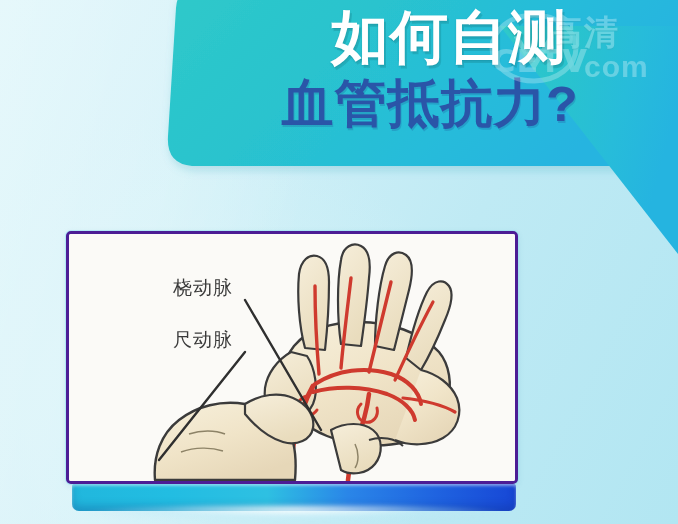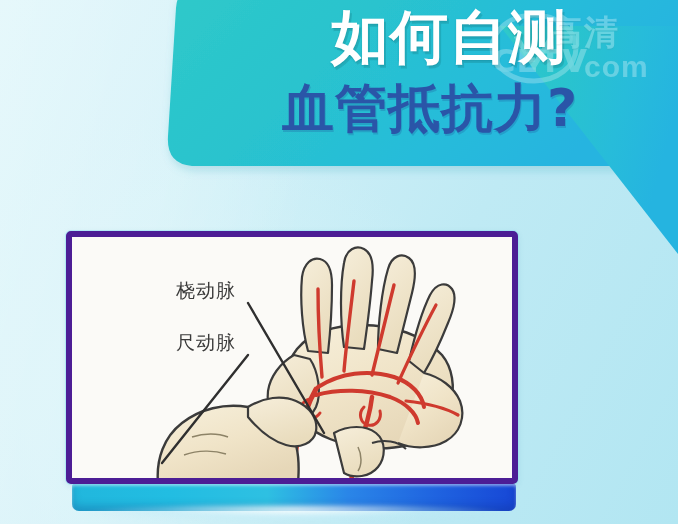--- a/index.html
+++ b/index.html
@@ -49,20 +49,21 @@
     text-shadow:2px 3px 0 rgba(22,130,140,.30), 0 1px 2px rgba(0,70,80,.22);
     padding-left:24px;
   }
   #hl2 {
     top:78px;
     font-size:52px;
     line-height:60px;
     color:#2a55a8;
     text-shadow:1px 2px 0 rgba(30,80,150,.25);
     padding-right:14px;
+    font-family:Liberation Mono, monospace;
   }
 
   
   #watermark {
     position:absolute; left:486px; top:2px; width:190px; height:96px;
     pointer-events:none; opacity:.34;
   }
   #wm-logo {
     position:absolute; left:0; top:8px; width:112px; height:78px;
   }
@@ -76,21 +77,21 @@
   }
   #wm-com {
     position:absolute; left:98px; top:48px;
     font-size:30px; font-weight:bold; color:#ffffff;
     letter-spacing:1px; opacity:.85;
   }
 
   
   #frame {
     position:absolute; left:66px; top:231px; width:452px; height:253px;
-    border:6px solid #4c1d95;
+    border:3px solid #4c1d95;
     border-radius:5px;
     background:#fbfbf9;
     box-shadow:0 0 0 1px rgba(140,225,245,.5), 0 2px 6px rgba(40,120,150,.12);
     overflow:hidden;
   }
   #illus { position:absolute; inset:0; }
   #illus svg { display:block; }
 
   
   #shelf {

